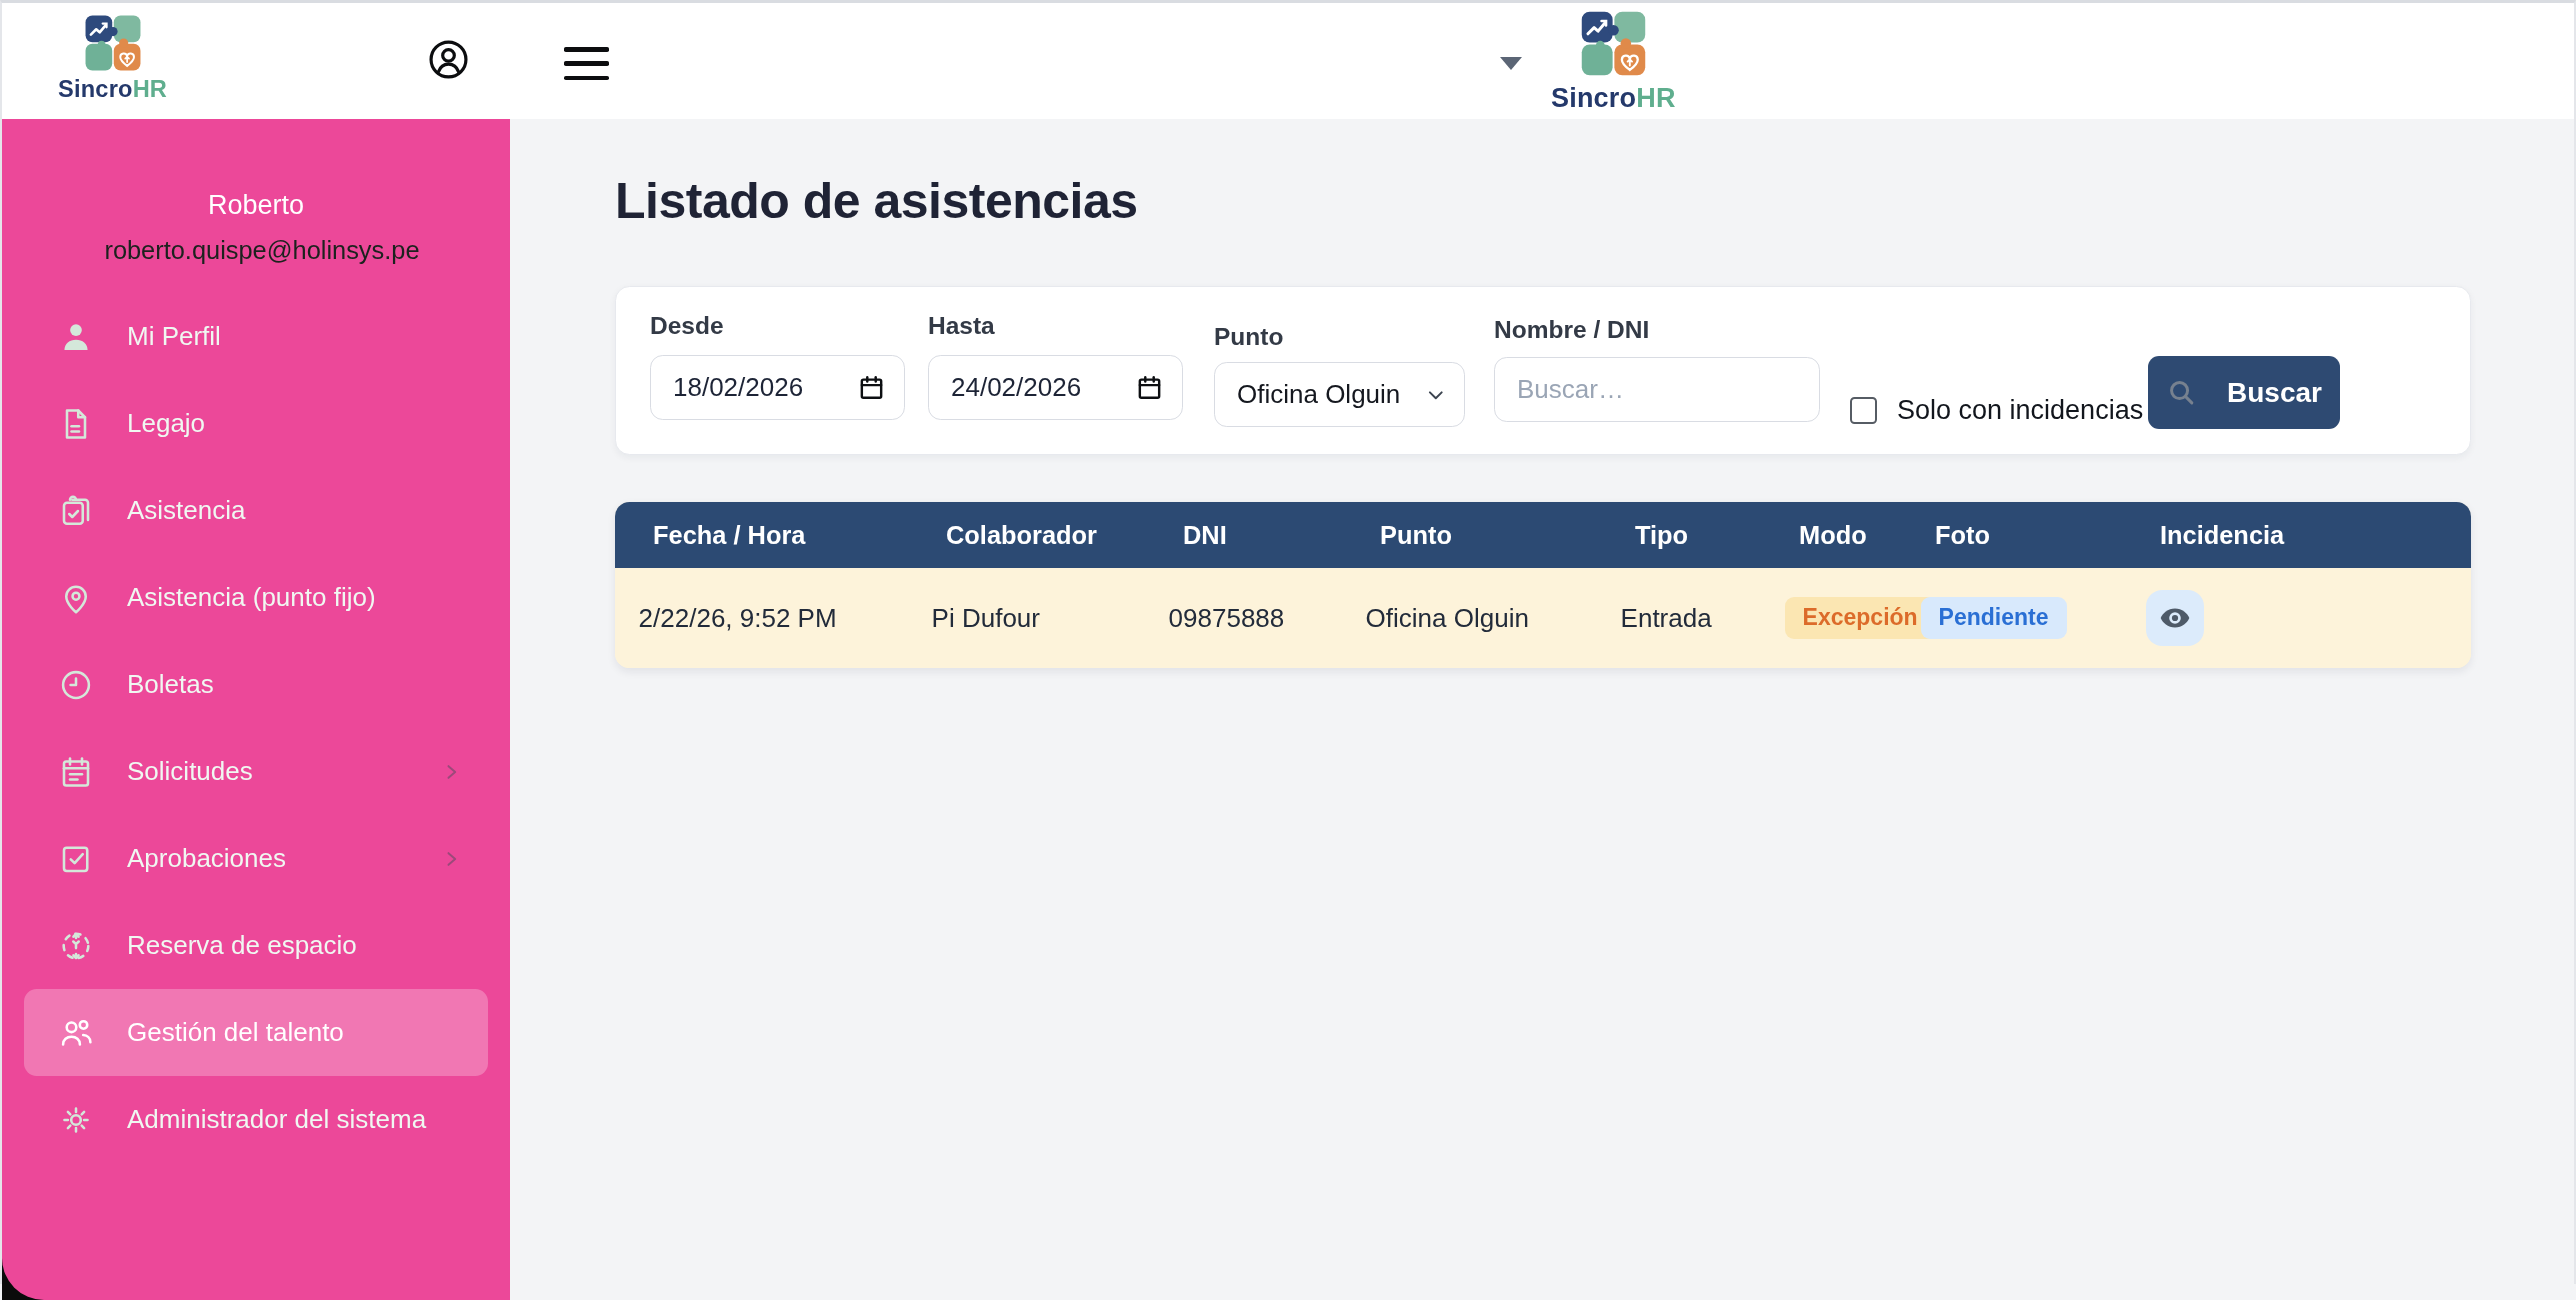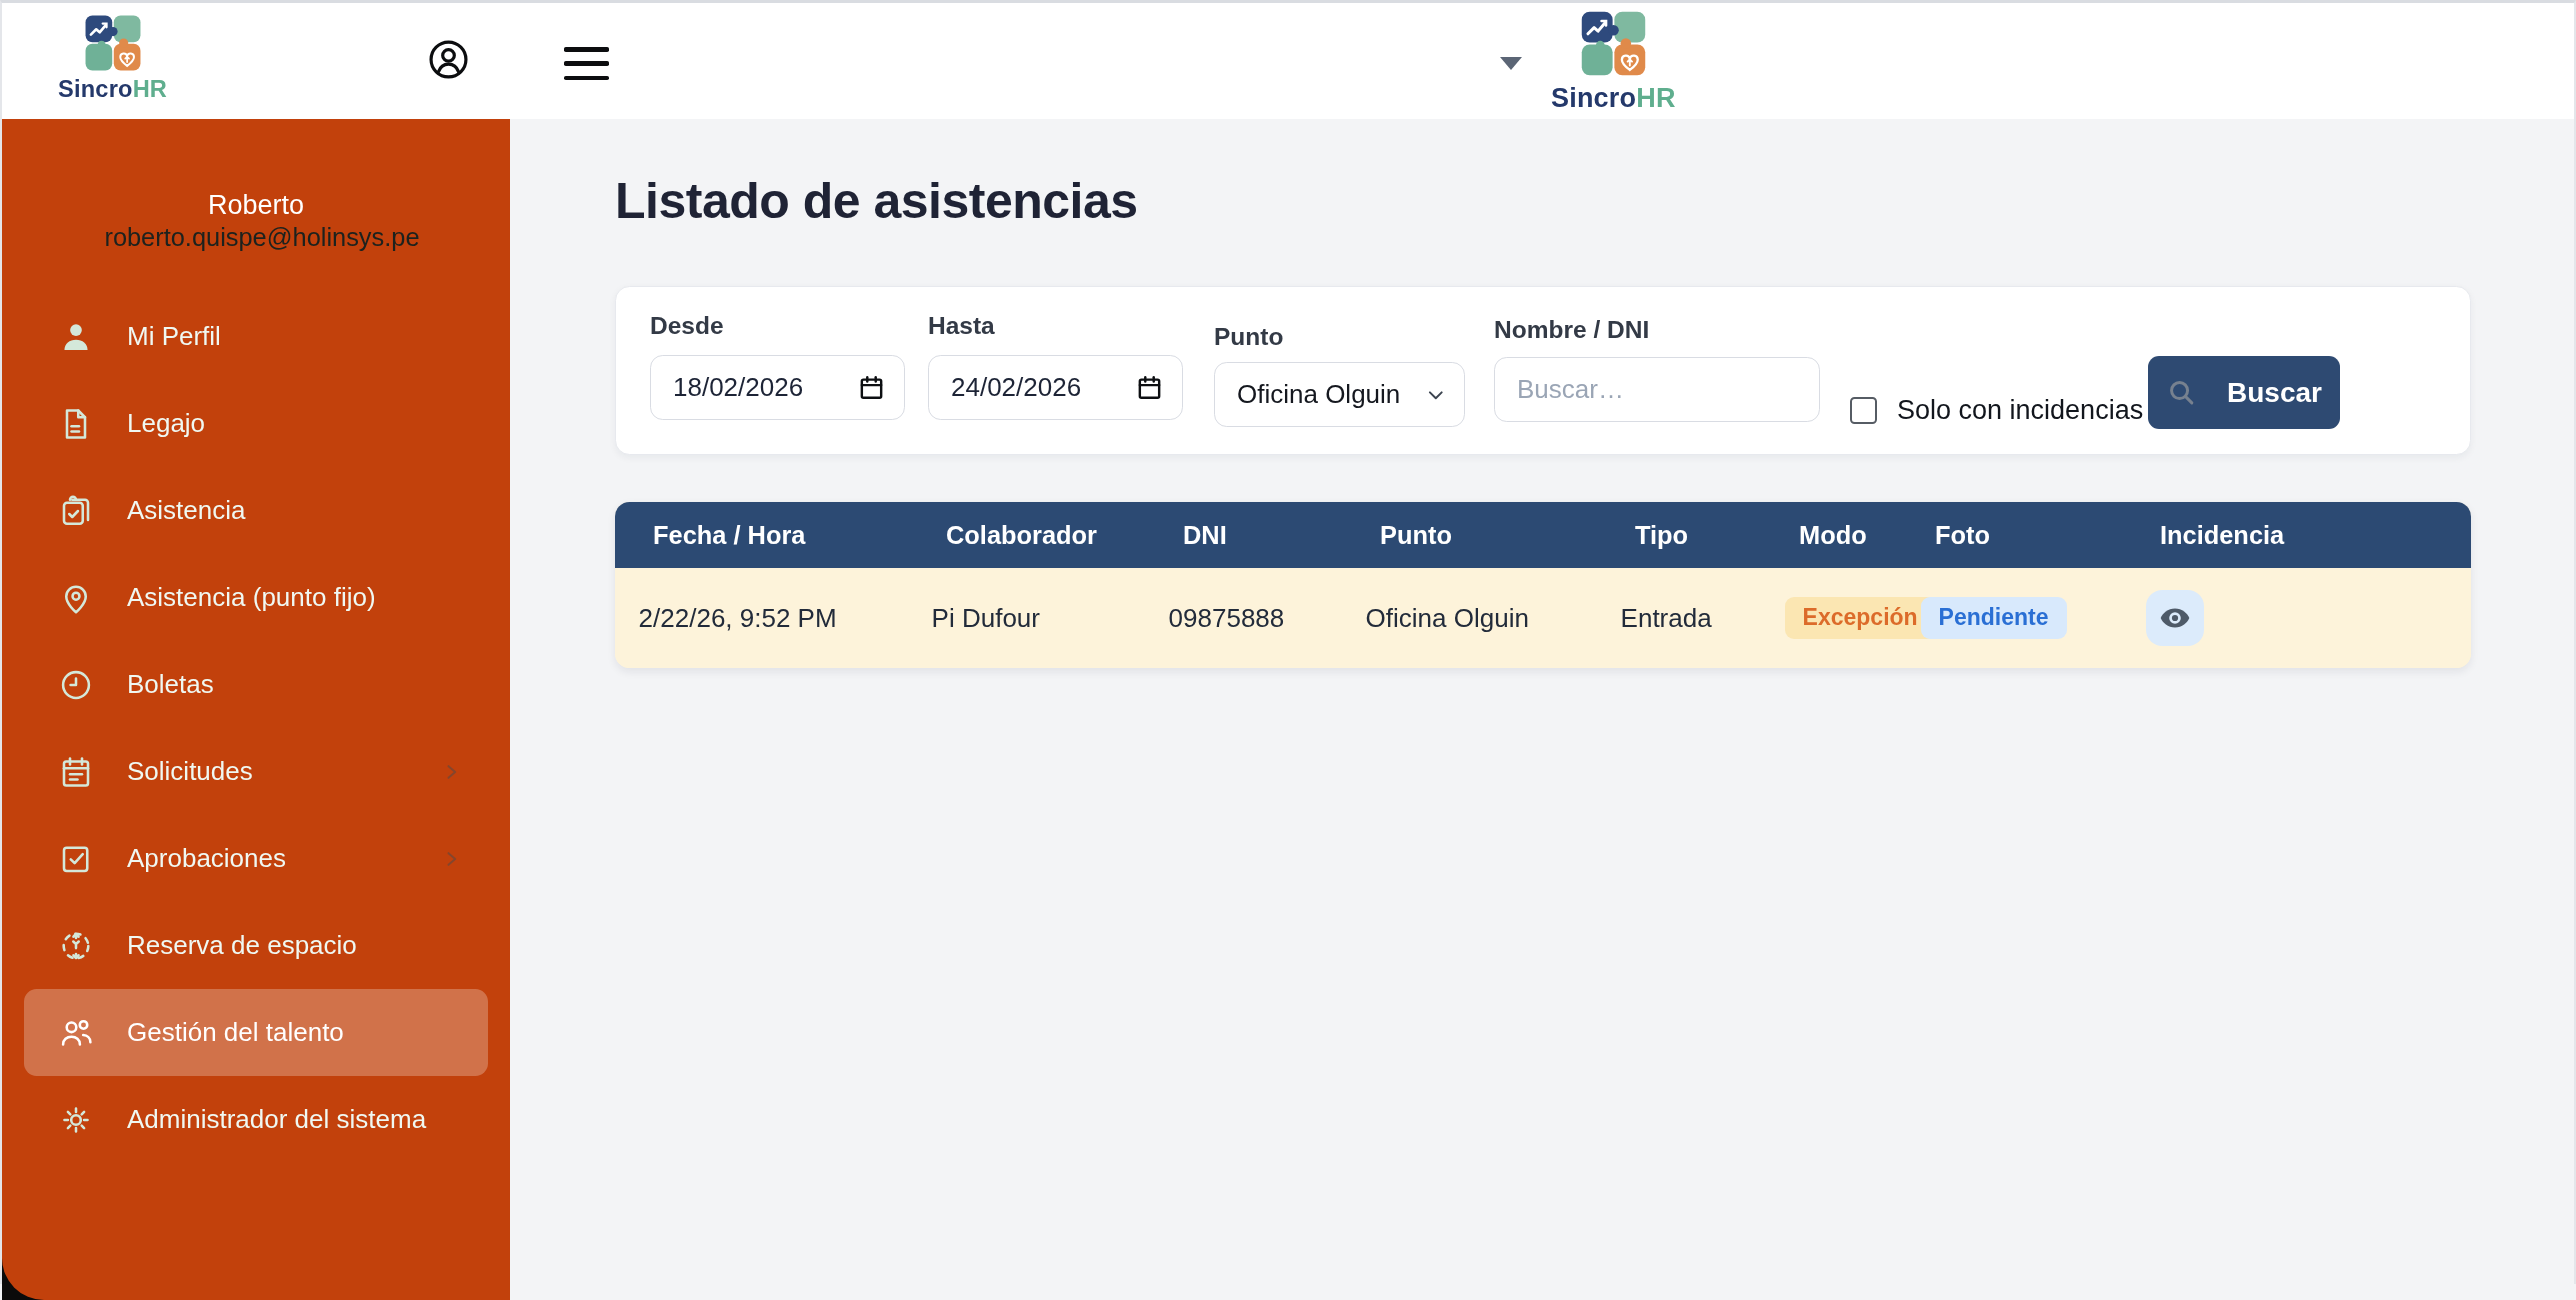--- a/index.html
+++ b/index.html
@@ -35,26 +35,26 @@
   .burger span { display: block; height: 4.5px; background: #0c0d0f; border-radius: 1.8px; }
   .caret { position: absolute; left: 1498px; top: 54px; width: 0; height: 0;
     border-left: 11px solid transparent; border-right: 11px solid transparent;
     border-top: 13.6px solid #5b6575; }
   
   .app { position: relative; display: flex; height: 1181px; }
   .corner-bg { position: absolute; left: 0; bottom: 0; width: 100px; height: 54px; background: #0b0b0b; z-index: 0; }
   
   .sidebar {
     position: relative; width: 508px; height: 100%; flex: none;
-    background: #c2410c; z-index: 1; border-bottom-left-radius: 42px;
+    background: #ec4899; z-index: 1; border-bottom-left-radius: 42px;
     overflow: hidden;
   }
   .user-block { position: absolute; top: 71px; left: 0; right: 0; text-align: center; }
   .user-name { font-size: 27px; color: #ffffff; }
-  .user-email { font-size: 25.4px; color: #1c221e; margin-top: 2px; padding-left: 12px; }
+  .user-email { font-size: 25.4px; color: #1c221e; margin-top: 15px; padding-left: 12px; }
   .menu { position: absolute; top: 174px; left: 0; right: 0; }
   .menu-item {
     display: flex; align-items: center; height: 87px; margin: 0 22px;
     padding-left: 34px; border-radius: 12.7px; cursor: pointer;
   }
   .menu-item .mi-icon { width: 36px; height: 36px; flex: none; color: #d4e8da; }
   .menu-item .mi-label { margin-left: 33px; font-size: 26px; color: #f0f8f2; }
   .menu-item.active { background: rgba(255,255,255,0.26); }
   .menu-item.active .mi-label { color: #ffffff; }
   .menu-item.active .mi-icon { color: #ffffff; }

